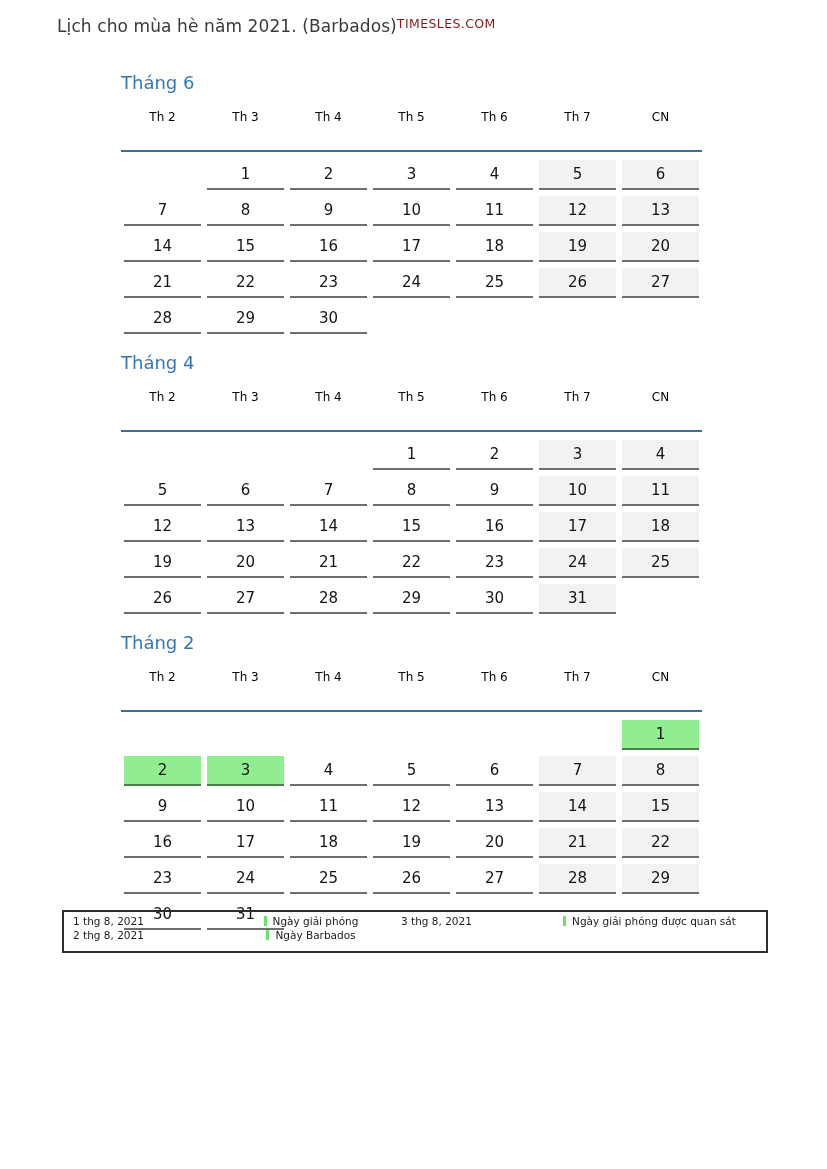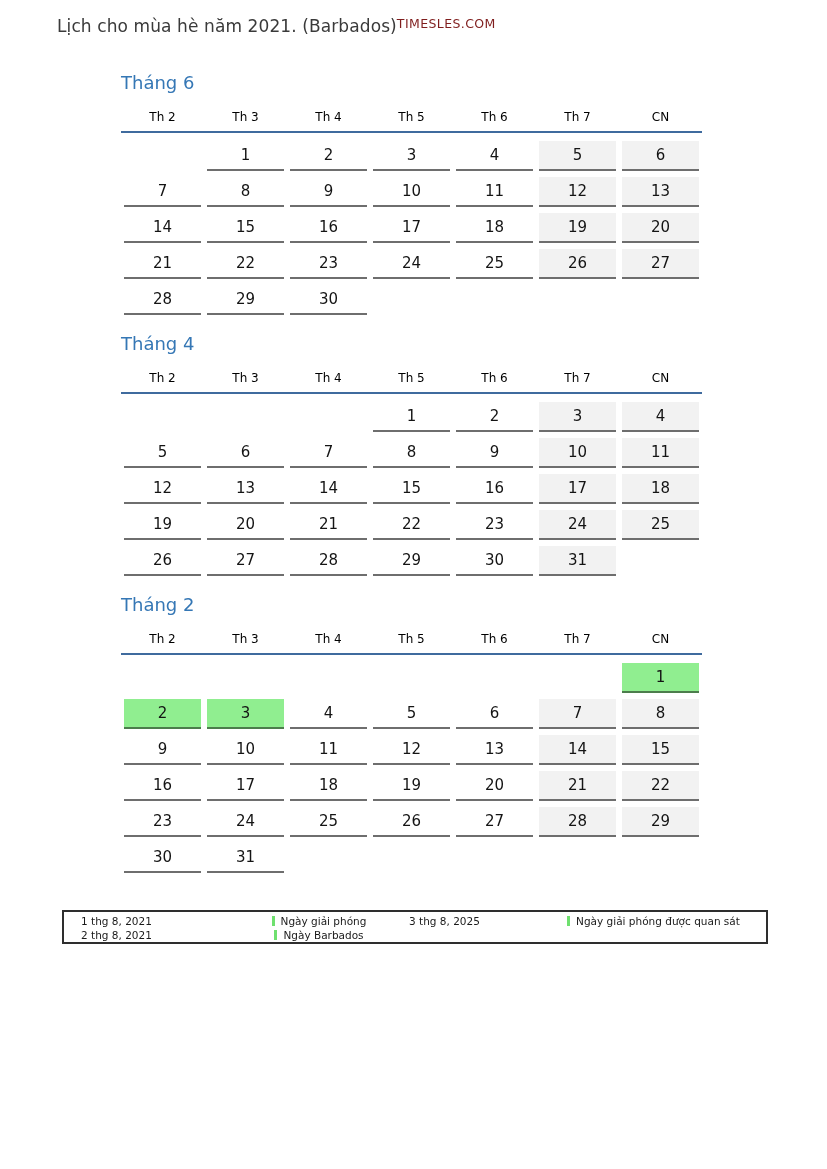--- a/index.html
+++ b/index.html
@@ -16,39 +16,39 @@
   .site-link {
     font-size:12.5px; color:#7f1d1d; text-decoration:none;
     letter-spacing:0.4px; margin-top:0;
   }
   .months { position:absolute; top:62px; left:121px; width:581px; padding-top:8px; }
   .month + .month { margin-top:16px; }
   .month-title {
     font-size:18px; line-height:26px; color:#3577b5; text-align:left;
   }
   .weekday-row {
-    display:flex; margin-top:14px; padding-bottom:7px;
+    display:flex; margin-top:14px; padding-bottom:26px;
     border-bottom:2.5px solid #3f6b9e;
   }
   .weekday {
     width:77px; margin:0 3px; text-align:center;
     font-size:12px; color:#000; line-height:14px;
   }
   .weeks { margin-top:8px; }
   .week-row { display:flex; margin-bottom:6px; height:30px; }
   .day {
     width:77px; margin:0 3px; box-sizing:border-box; text-align:center;
     font-size:15px; line-height:28px; color:#141414;
   }
   .day.normal  { border-bottom:2px solid #6e6e6e; }
   .day.weekend { border-bottom:2px solid #6e6e6e; background:#f2f2f2; }
   .day.holiday { border-bottom:2px solid #4c7d4c; background:#90ee90; }
   .legend {
-    position:absolute; left:62px; top:910px; width:706px; height:34px;
-    border:2px solid #2e2e2e; box-sizing:border-box;padding-left:8px;
+    position:absolute; left:62px; top:910px; width:706px; height:43px;
+    border:2px solid #2e2e2e; box-sizing:border-box;
   }
   .legend-grid {
     display:grid; grid-template-columns:148px 180px 132px auto;
     grid-auto-rows:14px; padding:2px 0 0 9px;
     font-size:10.5px; color:#1a1a1a; line-height:14px;
   }
   .legend-date { white-space:nowrap; }
   .legend-name { white-space:nowrap;text-align:center; }
   .tick {
     display:inline-block; width:3px; height:10px; background:#6fe06f;
@@ -251,18 +251,18 @@
           <div class="day empty"></div>
         </div>
       </div>
   </div>
 </div>
 
 <div class="legend">
   <div class="legend-grid">
     <div class="legend-date" style="grid-column:1; grid-row:1;">1 thg 8, 2021</div>
     <div class="legend-name" style="grid-column:2; grid-row:1;"><span class="tick"></span><span>Ngày giải phóng</span></div>
-    <div class="legend-date" style="grid-column:3; grid-row:1;">3 thg 8, 2025</div>
+    <div class="legend-date" style="grid-column:3; grid-row:1;">3 thg 8, 2021</div>
     <div class="legend-name" style="grid-column:4; grid-row:1;"><span class="tick"></span><span>Ngày giải phóng được quan sát</span></div>
     <div class="legend-date" style="grid-column:1; grid-row:2;">2 thg 8, 2021</div>
     <div class="legend-name" style="grid-column:2; grid-row:2;"><span class="tick"></span><span>Ngày Barbados</span></div>
   </div>
 </div>
 
 </body></html>

